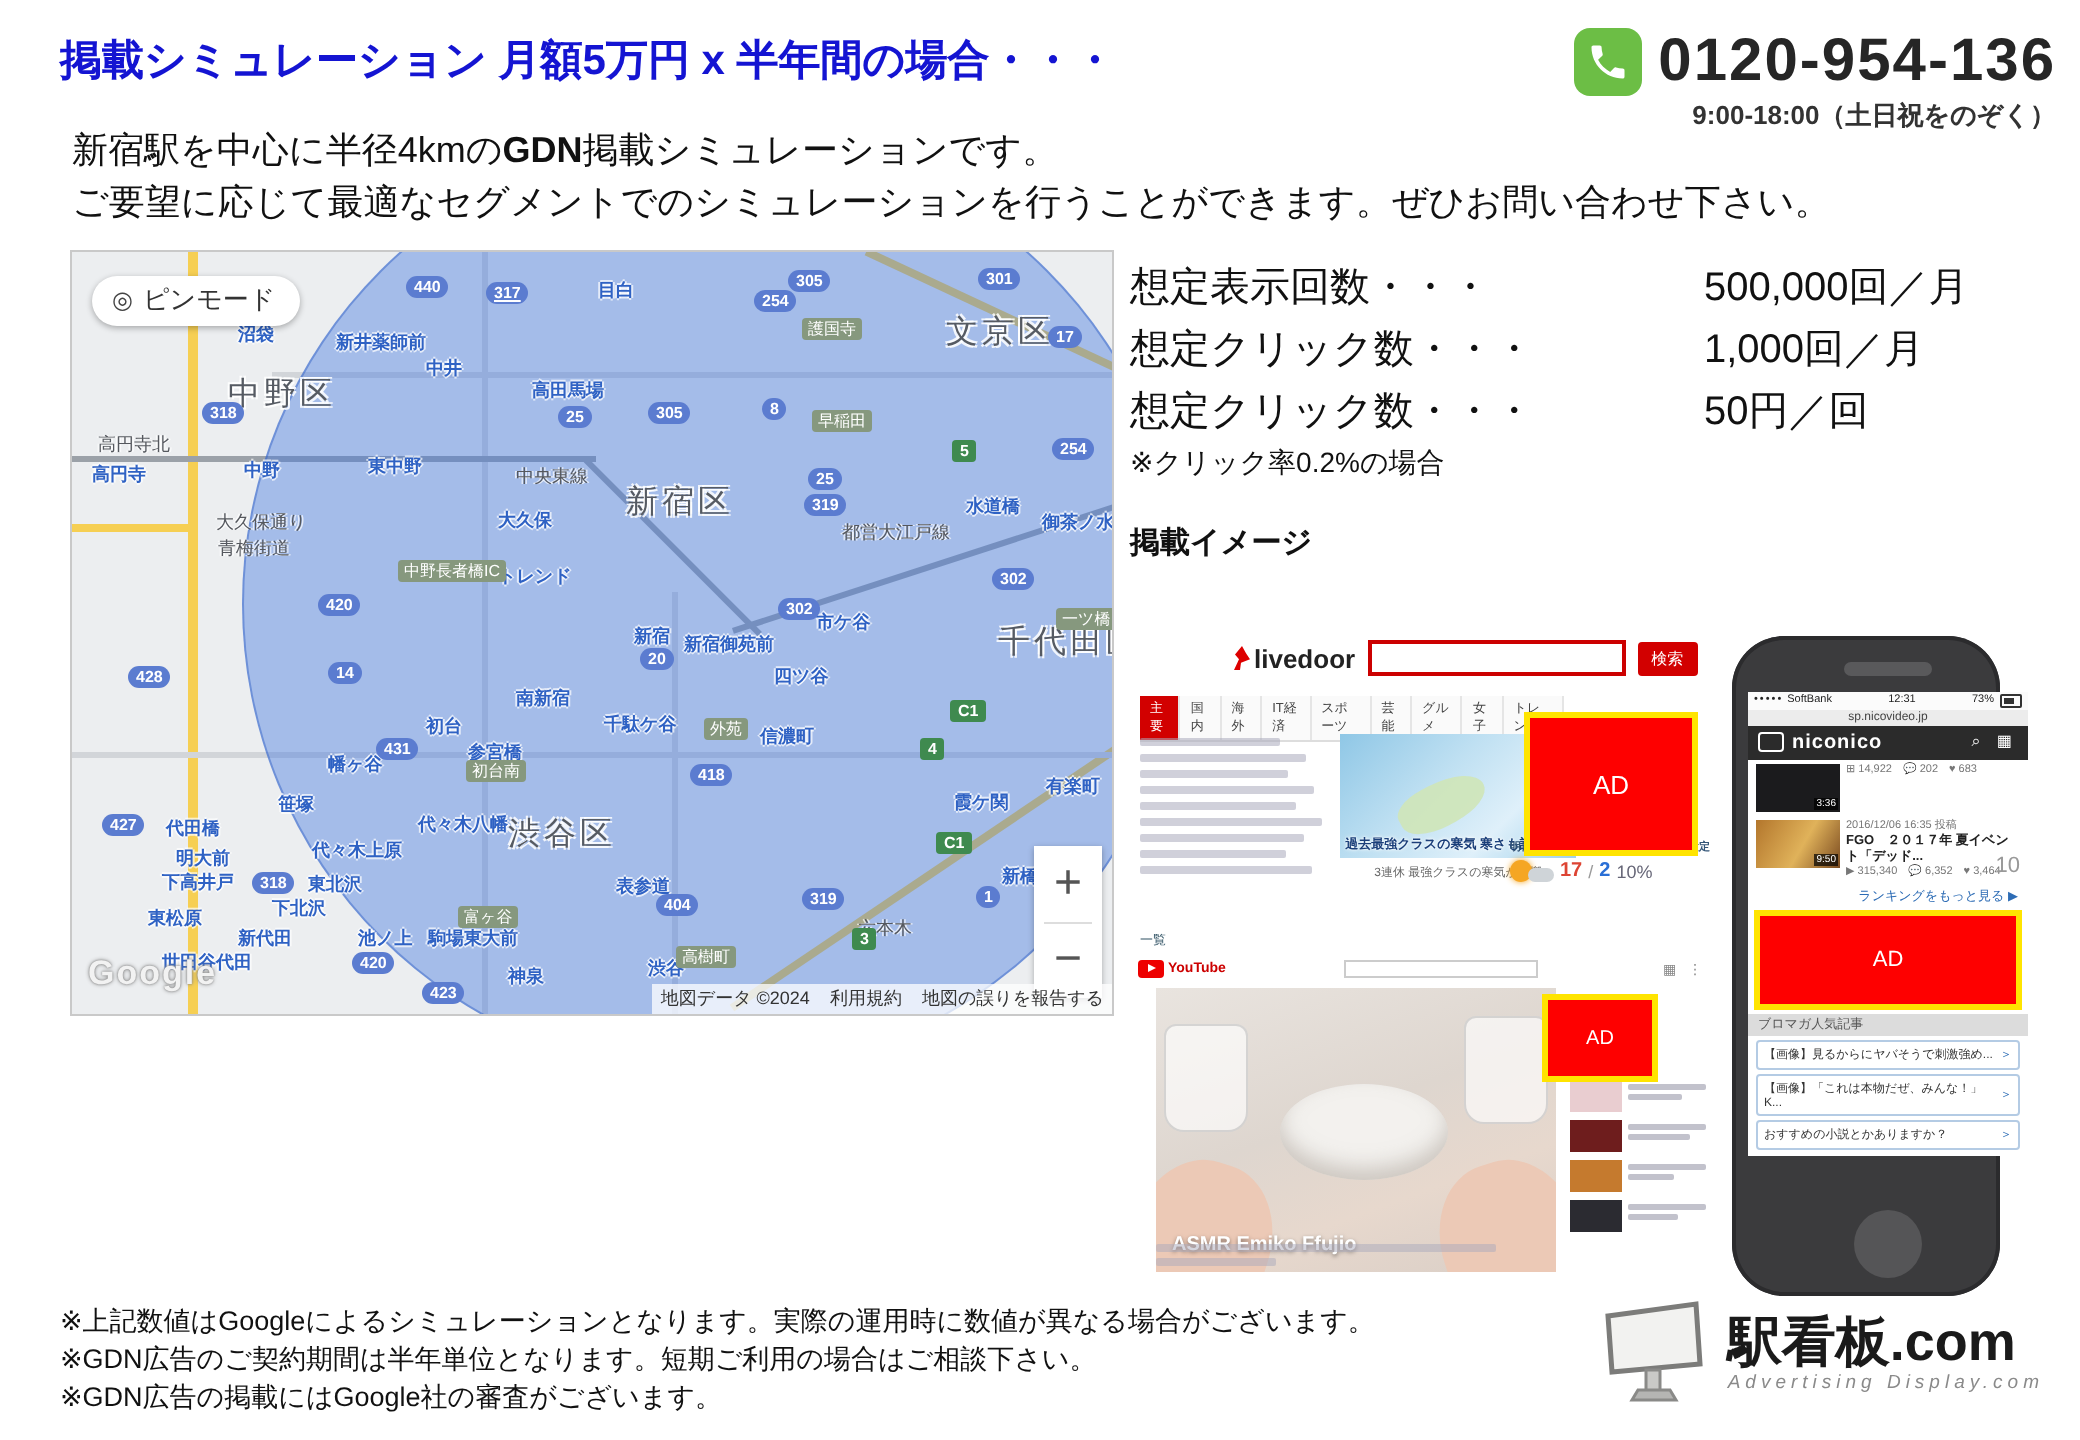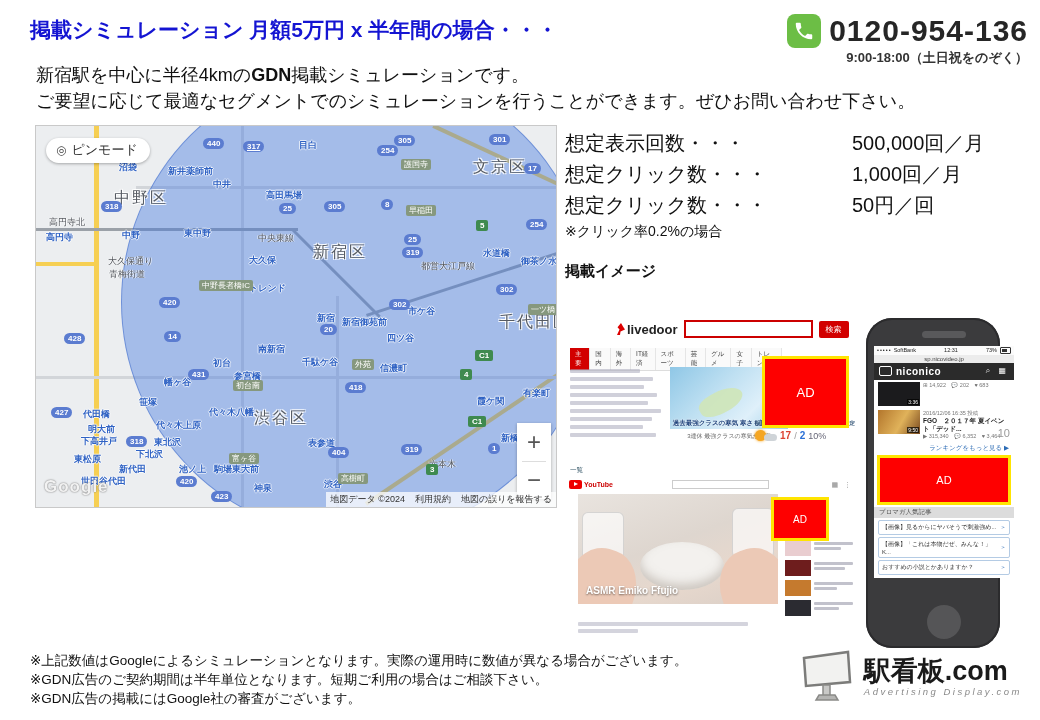--- a/index.html
+++ b/index.html
@@ -89,21 +89,21 @@
 
   
   .yt{position:absolute;left:565px;top:478px;width:292px;height:170px;background:#fff;}
   .yt-bar{position:absolute;left:0;top:0;right:0;height:13px;display:flex;align-items:center;gap:4px;padding:0 4px;}
   .yt-logo{display:flex;align-items:center;gap:2px;}
   .yt-play{width:13px;height:9px;background:#e00;border-radius:2px;position:relative;}
   .yt-play:after{content:"";position:absolute;left:4.5px;top:2.2px;border-left:4px solid #fff;border-top:2.4px solid transparent;border-bottom:2.4px solid transparent;}
   .yt-word{font-size:7px;font-weight:bold;color:#c00;}
   .yt-search{margin-left:55px;width:95px;height:7px;border:1px solid #ccc;}
   .yt-dots{margin-left:auto;font-size:7px;color:#888;letter-spacing:2px;}
-  .yt-video{position:absolute;left:13px;top:16px;width:200px;height:110px;overflow:hidden;
+  .yt-video{position:absolute;left:13px;top:16px;width:200px;height:142px;overflow:hidden;
       background:linear-gradient(160deg,#e9e4df 0%,#ded6cf 45%,#e7d8cd 70%,#d9cec6 100%);}
   .glass{position:absolute;width:40px;height:52px;background:rgba(255,255,255,.65);border-radius:6px 6px 10px 10px;border:1px solid rgba(180,180,180,.5);}
   .sponge{position:absolute;left:62px;top:48px;width:84px;height:48px;background:#f3f1ee;border-radius:50%;box-shadow:inset 0 -6px 10px rgba(170,160,150,.5);}
   .hand{position:absolute;width:70px;height:90px;background:#ecc9b6;border-radius:45% 45% 30% 30%;}
   .yt-caption{position:absolute;left:8px;bottom:8px;font-size:10px;font-weight:bold;color:#fff;text-shadow:0 1px 2px rgba(0,0,0,.5);}
   .yt-meta{position:absolute;left:13px;top:141px;width:200px;}
   .yt-meta .bar{height:4px;background:#aab;opacity:.5;margin:3px 0;border-radius:1px;}
   .yt-side{position:absolute;left:220px;top:62px;width:68px;}
   .yt-rel{display:flex;gap:3px;margin-bottom:4px;}
   .yt-thumb{width:26px;height:16px;flex:none;}

